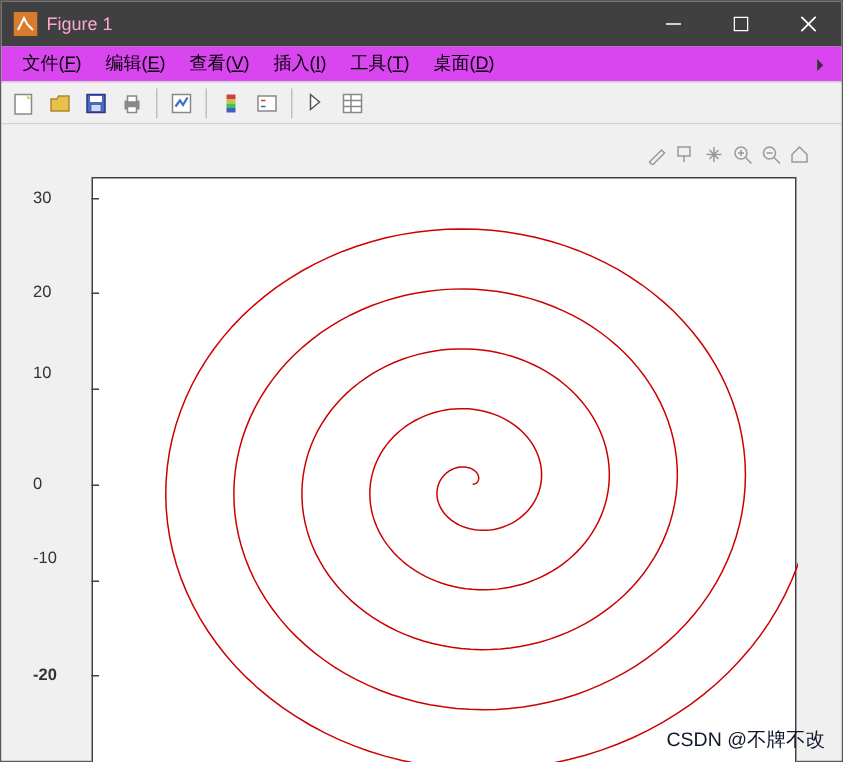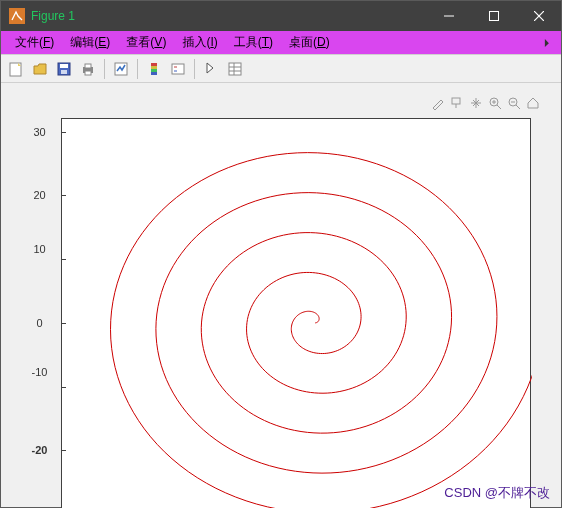--- a/index.html
+++ b/index.html
@@ -1,39 +1,39 @@
 <!DOCTYPE html>
 <html><head>
 <meta charset="utf-8">
 <style>
   * { box-sizing: border-box; }
   body { margin: 0; padding: 0; font-family: "Microsoft YaHei", "Segoe UI", sans-serif; font-size: 12px; background: #fff; }
   .window { width: 562px; height: 508px; border: 1px solid #5a5a5a; display: flex; flex-direction: column; }
-  .titlebar { height: 30px; background: #404040; color: #22c55e; display: flex; align-items: center; padding: 0 0 0 8px; }
+  .titlebar { height: 30px; background: #404040; color: #f9a8d4; display: flex; align-items: center; padding: 0 0 0 8px; }
   .titlebar .logo { width: 16px; height: 16px; margin-right: 6px; display: inline-block; }
   .titlebar .title { flex: 1; }
   .titlebar .winbtn { width: 45px; height: 30px; display: flex; align-items: center; justify-content: center; color: #fff; }
   .menubar { height: 24px; background: #d946ef; border-bottom: 1px solid #d0d0d0; display: flex; align-items: center; padding: 0 6px; font-size: 12px; color: #000; }
   .menubar .menu { padding: 2px 8px; cursor: default; }
   .menubar .menu u { text-decoration: underline; }
   .menubar .spacer { flex: 1; }
   .menubar .arrow { padding: 0 6px; color: #333; }
   .toolbar { height: 28px; background: #f0f0f0; border-bottom: 1px solid #d0d0d0; display: flex; align-items: center; padding: 0 4px; gap: 2px; }
   .tbtn { width: 22px; height: 22px; display: flex; align-items: center; justify-content: center; border: 1px solid transparent; }
   .tdiv { width: 1px; height: 20px; background: #c0c0c0; margin: 0 3px; }
   .plot-area { flex: 1; background: #f0f0f0; position: relative; padding: 8px; }
   .axtools { position: absolute; top: 12px; right: 20px; display: flex; gap: 3px; color: #999; }
   .axtool { width: 16px; height: 16px; display: flex; align-items: center; justify-content: center; }
   .chart-container { position: absolute; left: 60px; top: 35px; width: 470px; height: 395px; }
   .axes { position: absolute; left: 0; top: 0; width: 100%; height: 100%; background: #fff; border: 1px solid #404040; }
-  .ytick { position: absolute; left: -40px; width: 35px; text-align: center; font-size: 11px; color: #333; transform: translateY(-50%); }
+  .ytick { position: absolute; left: -40px; width: 35px; text-align: left; font-size: 11px; color: #333; transform: translateY(-50%); }
   .tick-mark-y { position: absolute; height: 1px; width: 5px; background: #404040; left: -1px; }
   .spiral-svg { position: absolute; left: 0; top: 0; }
   .spiral-svg path { fill: none; stroke: #cc0000; stroke-width: 1; }
-  .watermark { position: absolute; bottom: 6px; right: 12px; color: #4c1d95; font-size: 13px; font-family: sans-serif; pointer-events: none; }
+  .watermark { position: absolute; bottom: 6px; right: 12px; color: #0f172a; font-size: 13px; font-family: sans-serif; pointer-events: none; }
 </style>
 </head>
 <body>
 
 <div class="window">
 
   <div class="titlebar">
     <span class="logo">
       <svg viewBox="0 0 16 16" width="16" height="16">
           <rect width="16" height="16" fill="#d97b2c"></rect>

